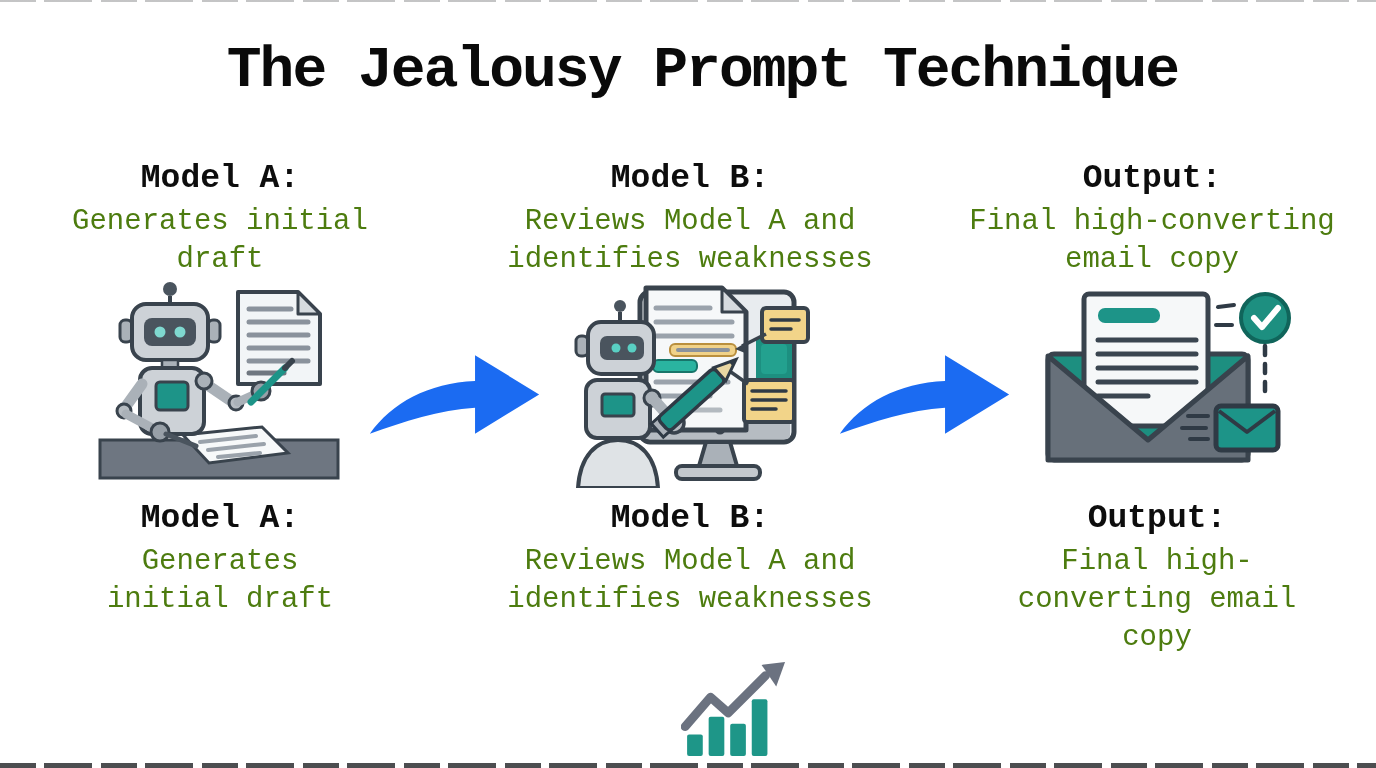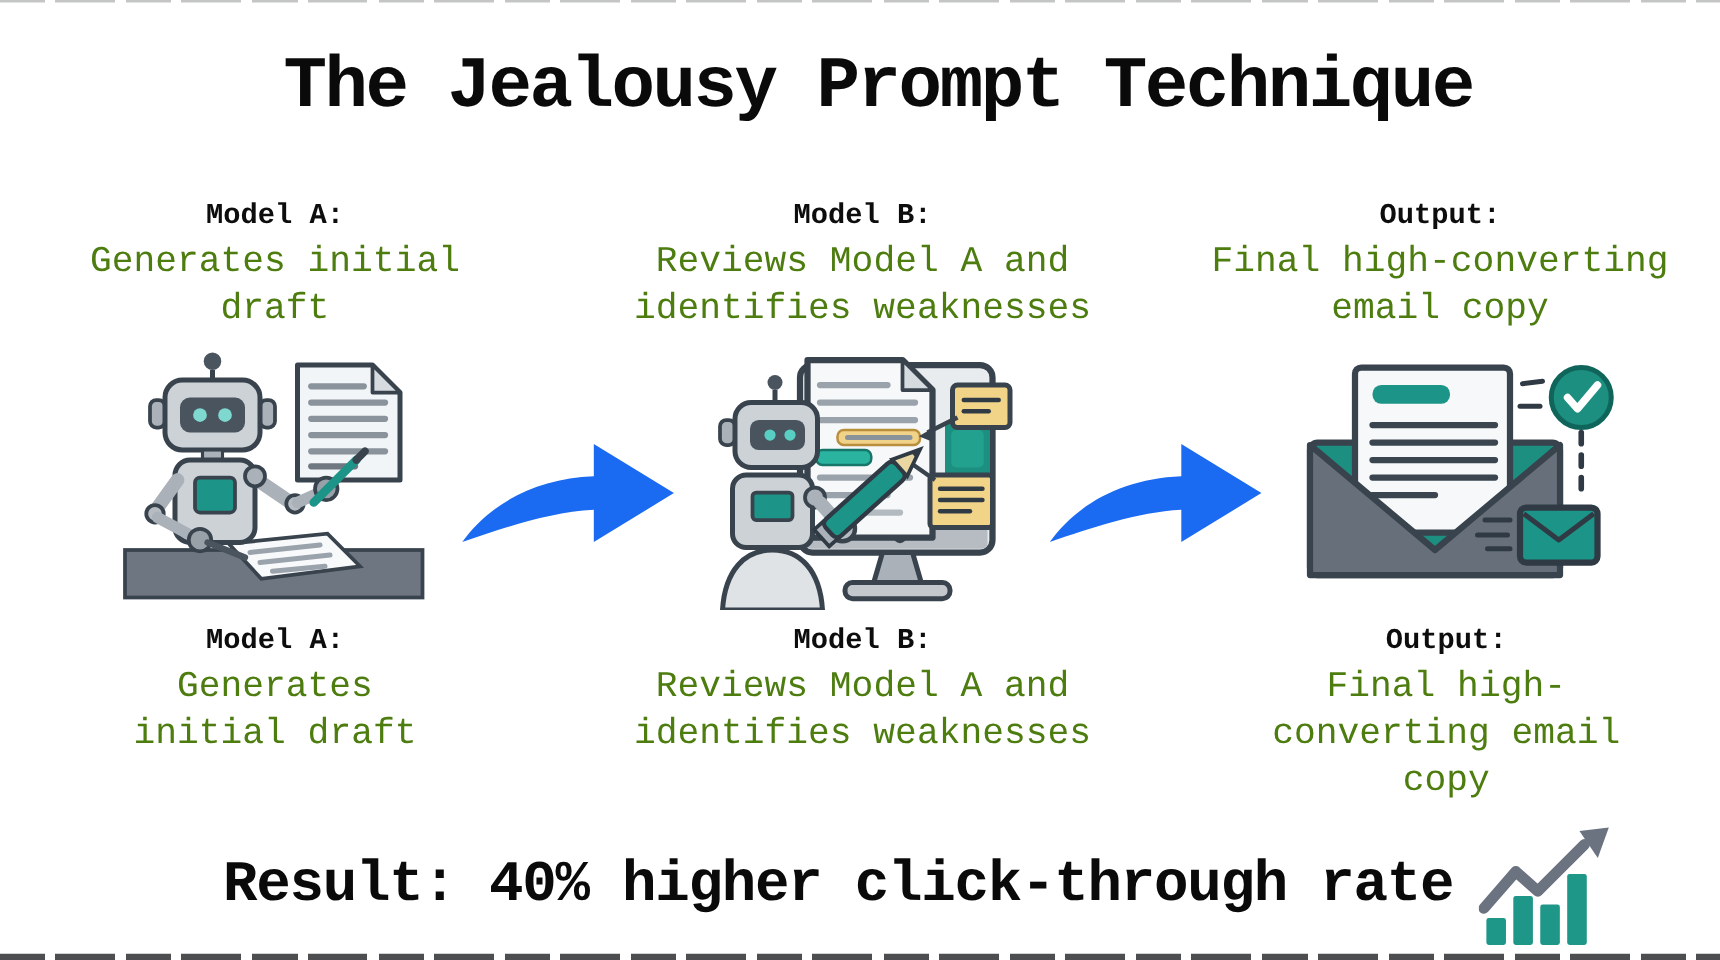--- a/index.html
+++ b/index.html
@@ -5,21 +5,21 @@
   html,body{margin:0;padding:0;background:#ffffff;}
   .canvas{
     position:relative;width:1376px;height:768px;background:#ffffff;
     font-family:Liberation Mono, monospace;overflow:hidden;color:#0d0d0d;padding-left:29px;
   }
   .page-title{
     position:absolute;left:0;top:38px;width:100%;text-align:center;
     font-size:58px;font-weight:800;letter-spacing:-2px;color:#0a0a0a;
   }
   .col-label{position:absolute;text-align:center;}
-  .col-label .heading{font-size:23px;font-weight:700;color:#0d0d0d;line-height:1.25;}
+  .col-label .heading{font-size:33px;font-weight:700;color:#0d0d0d;line-height:1.25;}
   .col-label .desc{font-size:29px;font-weight:400;color:#4d7c0f;line-height:1.3;margin-top:4px;}
   .narrow-desc{max-width:280px;margin-left:auto;margin-right:auto;}
   .icon-abs{position:absolute;}
   .result-row{
     position:absolute;left:0;top:660px;width:100%;
     display:flex;justify-content:center;align-items:center;gap:20px;
     transform:translateX(37px);
   }
   .result-text{font-size:46px;font-weight:800;letter-spacing:-1px;color:#0a0a0a;}
   .edge-strip{
@@ -198,21 +198,20 @@
   <div class="col-label" style="left:480px;top:498px;width:420px;">
     <div class="heading">Model B:</div>
     <div class="desc">Reviews Model A and identifies weaknesses</div>
   </div>
   <div class="col-label" style="left:955px;top:498px;width:404px;">
     <div class="heading">Output:</div>
     <div class="desc" style="max-width:360px;margin-left:auto;margin-right:auto;">Final high-converting email copy</div>
   </div>
 
   <div class="result-row">
-    <span class="result-text">Result: 40% higher click-through rate</span>
     <svg width="118" height="96" viewBox="0 0 120 98">
       <rect x="6" y="76" width="16" height="22" rx="2" fill="#1e9688"></rect>
       <rect x="28" y="58" width="16" height="40" rx="2" fill="#1e9688"></rect>
       <rect x="50" y="65" width="16" height="33" rx="2" fill="#1e9688"></rect>
       <rect x="72" y="40" width="16" height="58" rx="2" fill="#1e9688"></rect>
       <polyline points="4,68 30,38 48,54 86,16" fill="none" stroke="#6b7280" stroke-width="9" stroke-linecap="round" stroke-linejoin="round"></polyline>
       <polygon points="106,2 82,5 97,27" fill="#6b7280"></polygon>
     </svg>
   </div>
 

